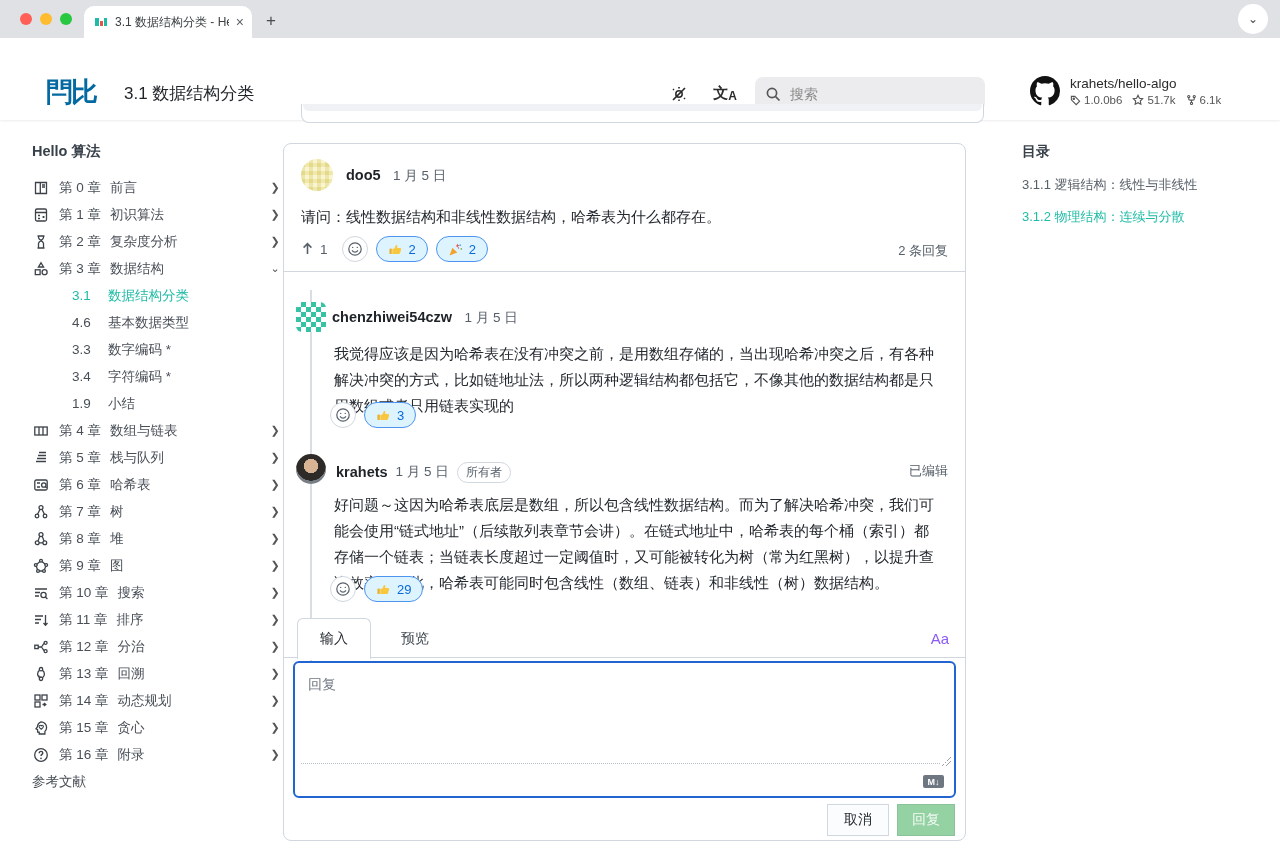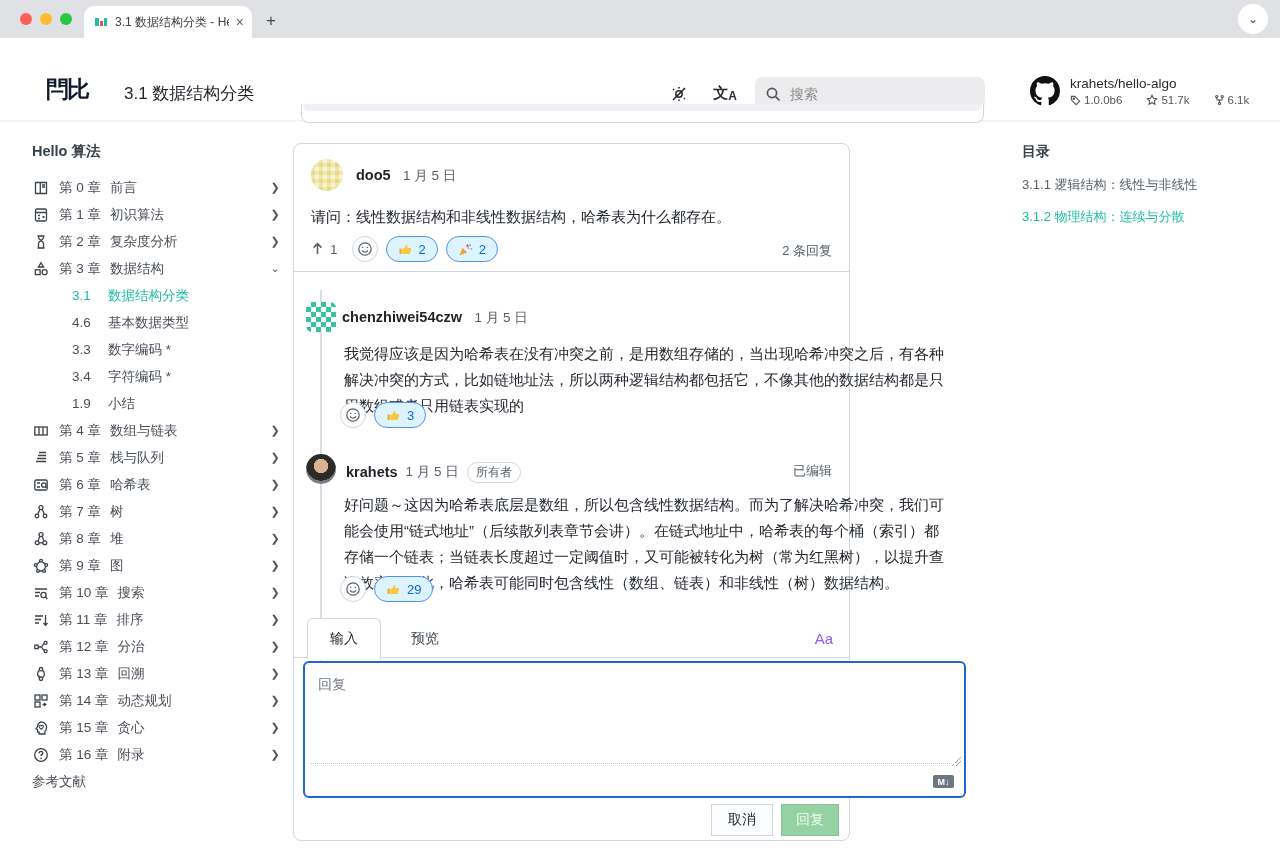--- a/index.html
+++ b/index.html
@@ -24,31 +24,31 @@
          display:flex; align-items:center; padding:0 10px; gap:9px; }
   #url-text { font-size:12.5px; color:#202124; flex:1; white-space:nowrap; overflow:hidden; }
   .pill-ic { color:#5f6368; display:flex; align-items:center; }
   .chrome-right { top:40px; display:flex; align-items:center; justify-content:center; color:#444; }
   #chrome-divider { left:1188px; top:42px; width:1px; height:16px; background:#dadce0; }
   #chrome-avatar { left:1225px; top:38px; width:24px; height:24px; border-radius:50%;
          background:radial-gradient(circle at 50% 38%, #c9a27e 0 34%, #5d4a3a 35% 60%, #3a4a5a 61%); }
 
   
   #site-header { left:0; top:62px; width:1280px; height:58px; background:#fff; box-shadow:0 1px 2px rgba(0,0,0,.08); }
-  #logo { left:46px; top:74px; font-size:23px; font-weight:bold; color:#0f172a; letter-spacing:-2px; }
+  #logo { left:46px; top:74px; font-size:27px; font-weight:bold; color:#0369a1; letter-spacing:-2px; }
   #page-title { left:124px; top:82px; font-size:17px; color:#1f2328; font-weight:500; }
   .hdr-ic { top:80px; width:26px; height:26px; display:flex; align-items:center; justify-content:center; color:#2b2b2b; }
   #hdr-search { left:755px; top:77px; width:230px; height:34px; background:#ececee; border-radius:8px;
          display:flex; align-items:center; padding:0 10px; gap:9px; }
   #hdr-search input { border:0; outline:0; background:transparent; font-size:14px; width:160px; color:#333;
          font-family:inherit; }
   #hdr-search input::placeholder { color:#8b8b8b; }
   #repo-box { left:1030px; top:76px; display:flex; gap:10px; align-items:center; }
   #repo-name { font-size:13.5px; color:#2b2b2b; }
-  #repo-meta { font-size:11.5px; color:#555; display:flex; gap:24px; margin-top:3px; align-items:center; }
+  #repo-meta { font-size:11.5px; color:#555; display:flex; gap:10px; margin-top:3px; align-items:center; }
   .meta-item { display:flex; gap:3px; align-items:center; }
 
   
   #sidebar { left:32px; top:142px; width:250px; }
   #site-name { font-size:14.5px; font-weight:bold; color:#38414a; margin-bottom:13px; }
   .sb-row { height:27px; display:flex; align-items:center; gap:10px; font-size:13.5px; color:#494f57; cursor:pointer; }
   .sb-row .sb-ic { width:17px; height:17px; display:flex; align-items:center; justify-content:center; color:#3c4248; }
   .sb-row .sb-label { flex:1; display:flex; gap:9px; white-space:nowrap; }
   .sb-row .chev { color:#555; width:14px; text-align:center; font-size:11px; }
   .sb-sec { padding-left:40px; }
@@ -58,21 +58,21 @@
   
   #toc { left:1022px; top:143px; width:240px; }
   #toc-title { font-size:14px; font-weight:bold; color:#38414a; margin-bottom:15px; }
   .toc-item { font-size:13px; color:#586069; margin-bottom:14px; cursor:pointer; white-space:nowrap; }
   .toc-active { color:#1fbba6; }
 
   
   #prev-card { left:301px; top:104px; width:683px; height:19px; border:1px solid #d0d7de; border-top:none;
          border-radius:0 0 8px 8px; background:#fff; overflow:hidden; }
   #prev-card .inner { margin:0 1px; height:7px; background:#eff1f4; border-radius:0 0 6px 6px; }
-  #card { left:293px; top:143px; width:557px; height:698px; border:1px solid #d0d7de; border-radius:8px; background:#fff; }
+  #card { left:283px; top:143px; width:683px; height:698px; border:1px solid #d0d7de; border-radius:8px; background:#fff; }
   .avatar { border-radius:50%; overflow:hidden; flex:none; }
   .av-doo5 { background:repeating-linear-gradient(0deg,#f3eec4 0 4px,#fdfbee 4px 8px),
              repeating-linear-gradient(90deg,#efe9b5 0 4px,#fbf8e0 4px 8px); background-blend-mode:multiply; }
   .av-chen { background:
       linear-gradient(#fff,#fff),
       repeating-linear-gradient(90deg,#34c4a4 0 5px,#fff 5px 10px); background-blend-mode:normal;
       background:repeating-conic-gradient(#34c4a4 0 25%, #ffffff 0 50%); background-size:10px 10px; border-radius:6px; }
   .av-krahets { background:radial-gradient(circle at 50% 40%, #d8b394 0 30%, #2e2a28 31% 62%, #777e85 63%); }
   .c-author { font-weight:bold; font-size:14.5px; color:#1f2328; }
   .c-date { font-size:13.5px; color:#57606a; margin-left:8px; }

